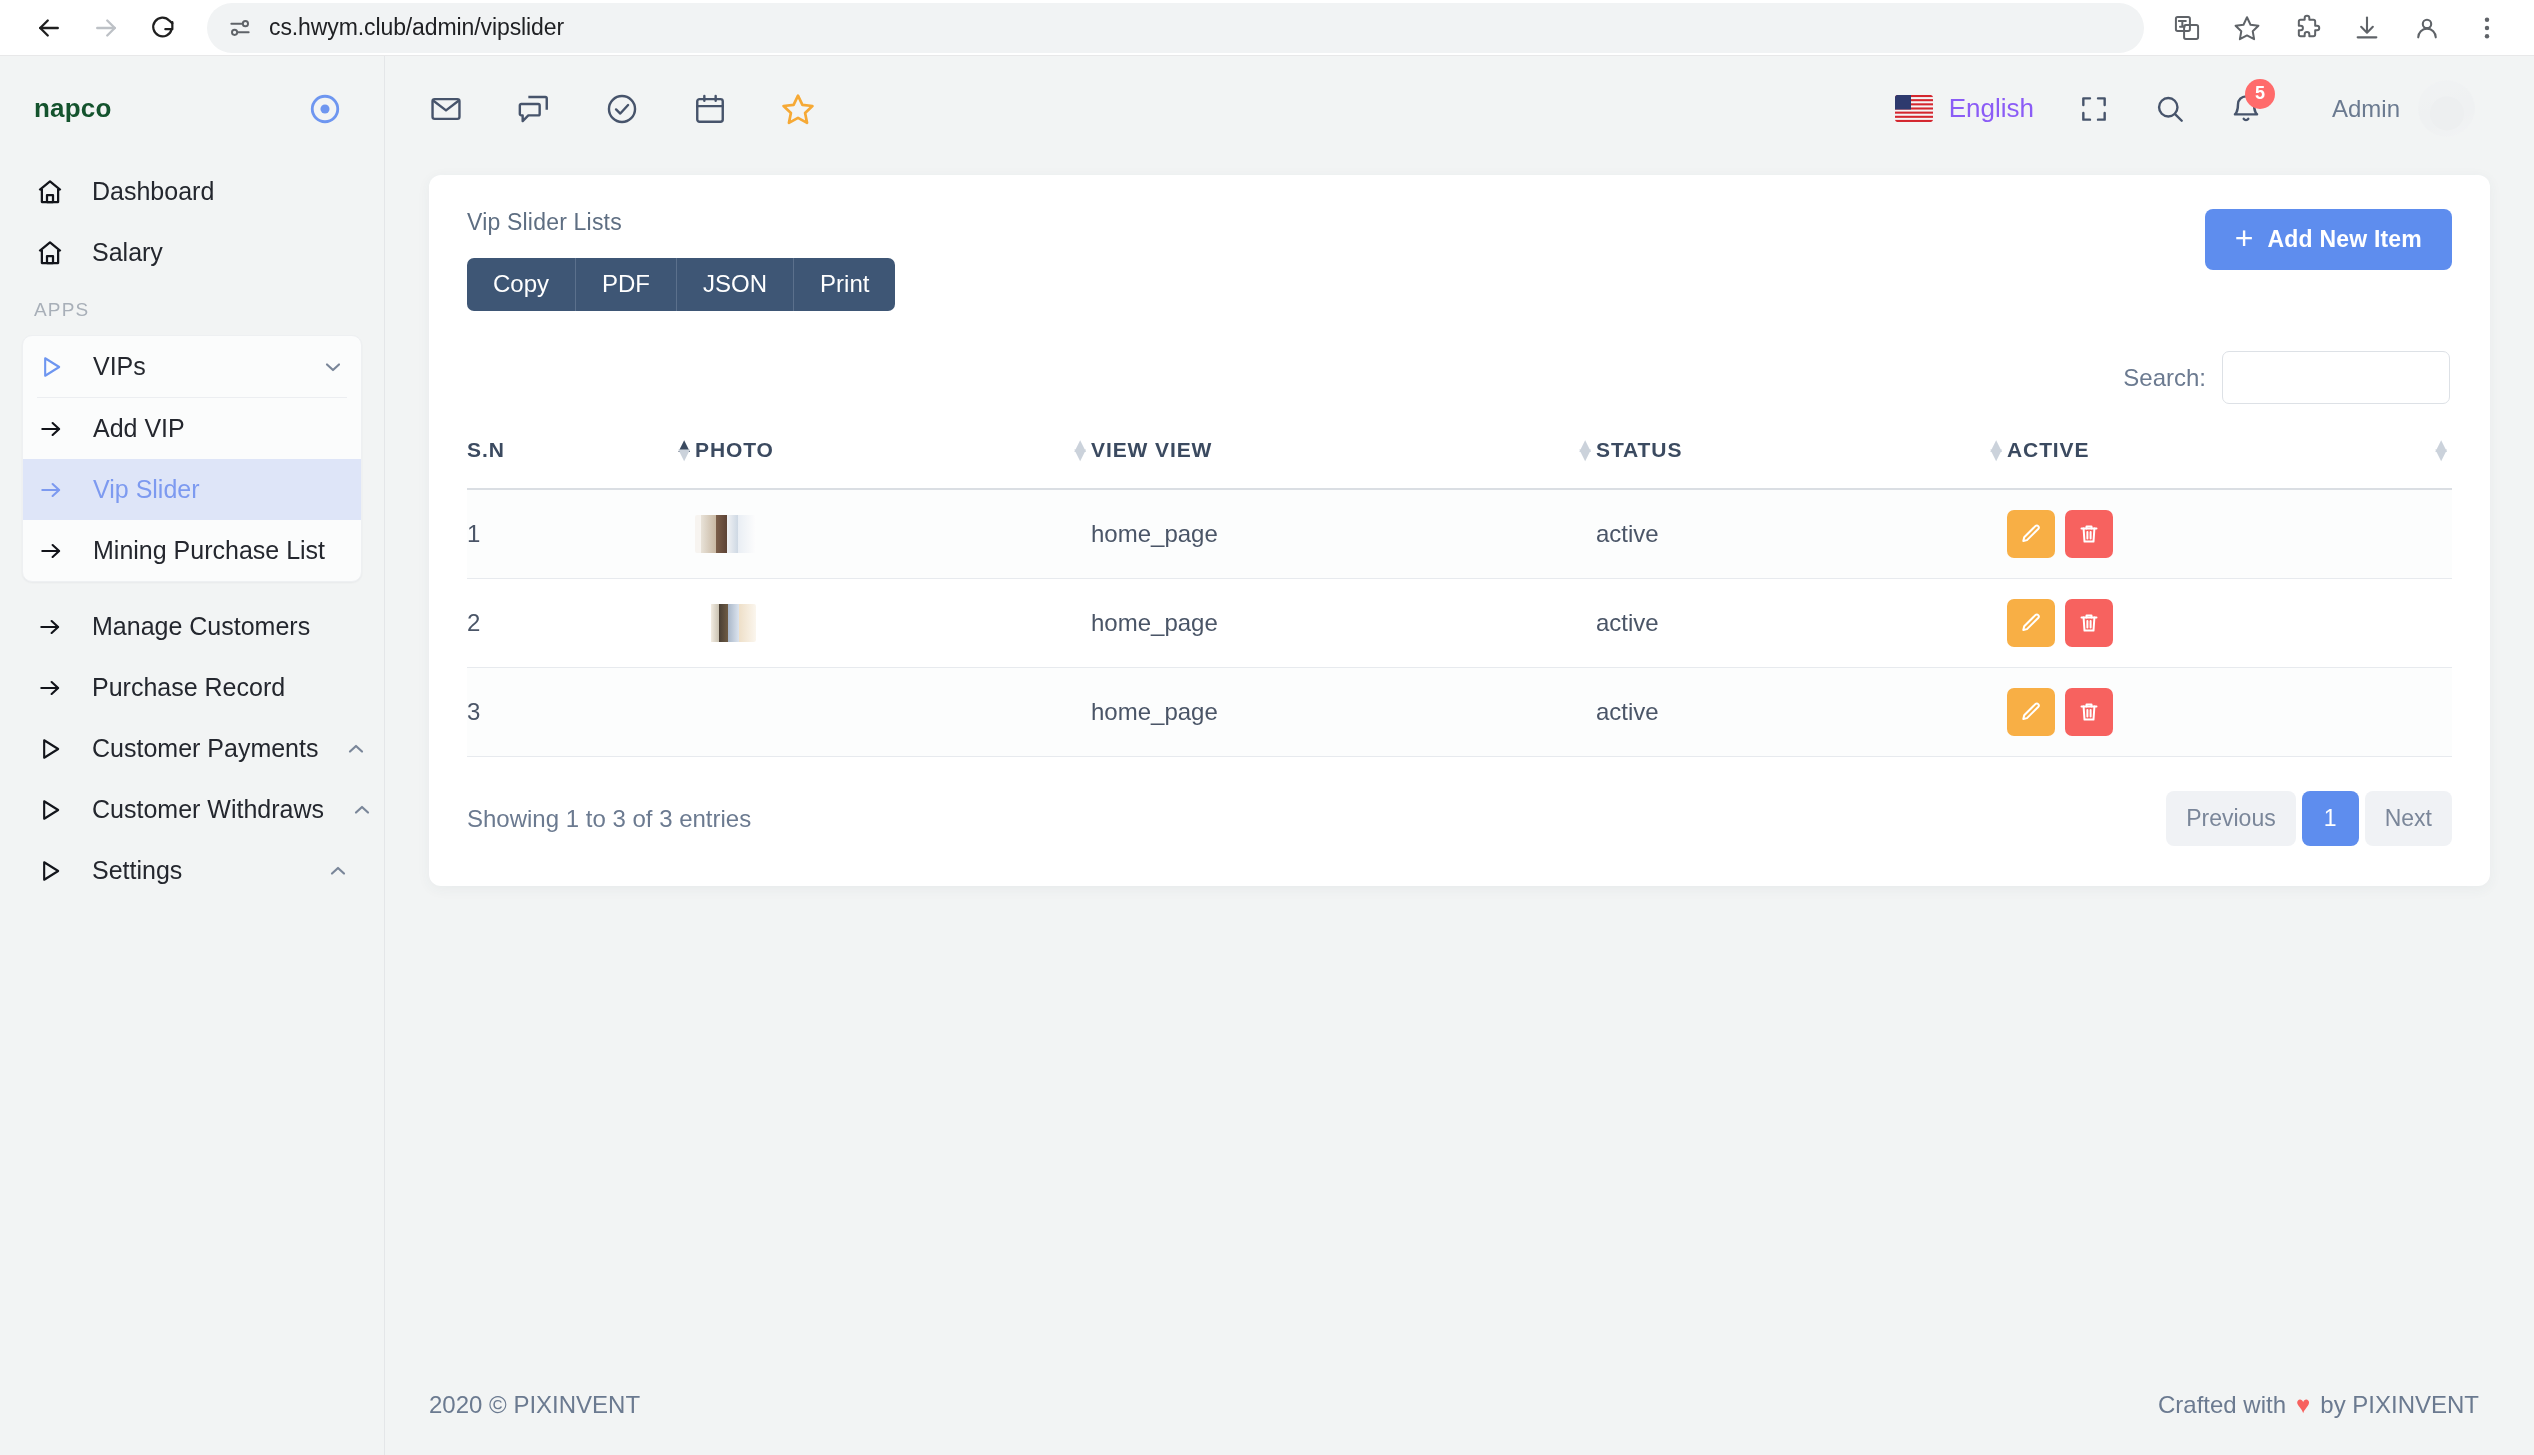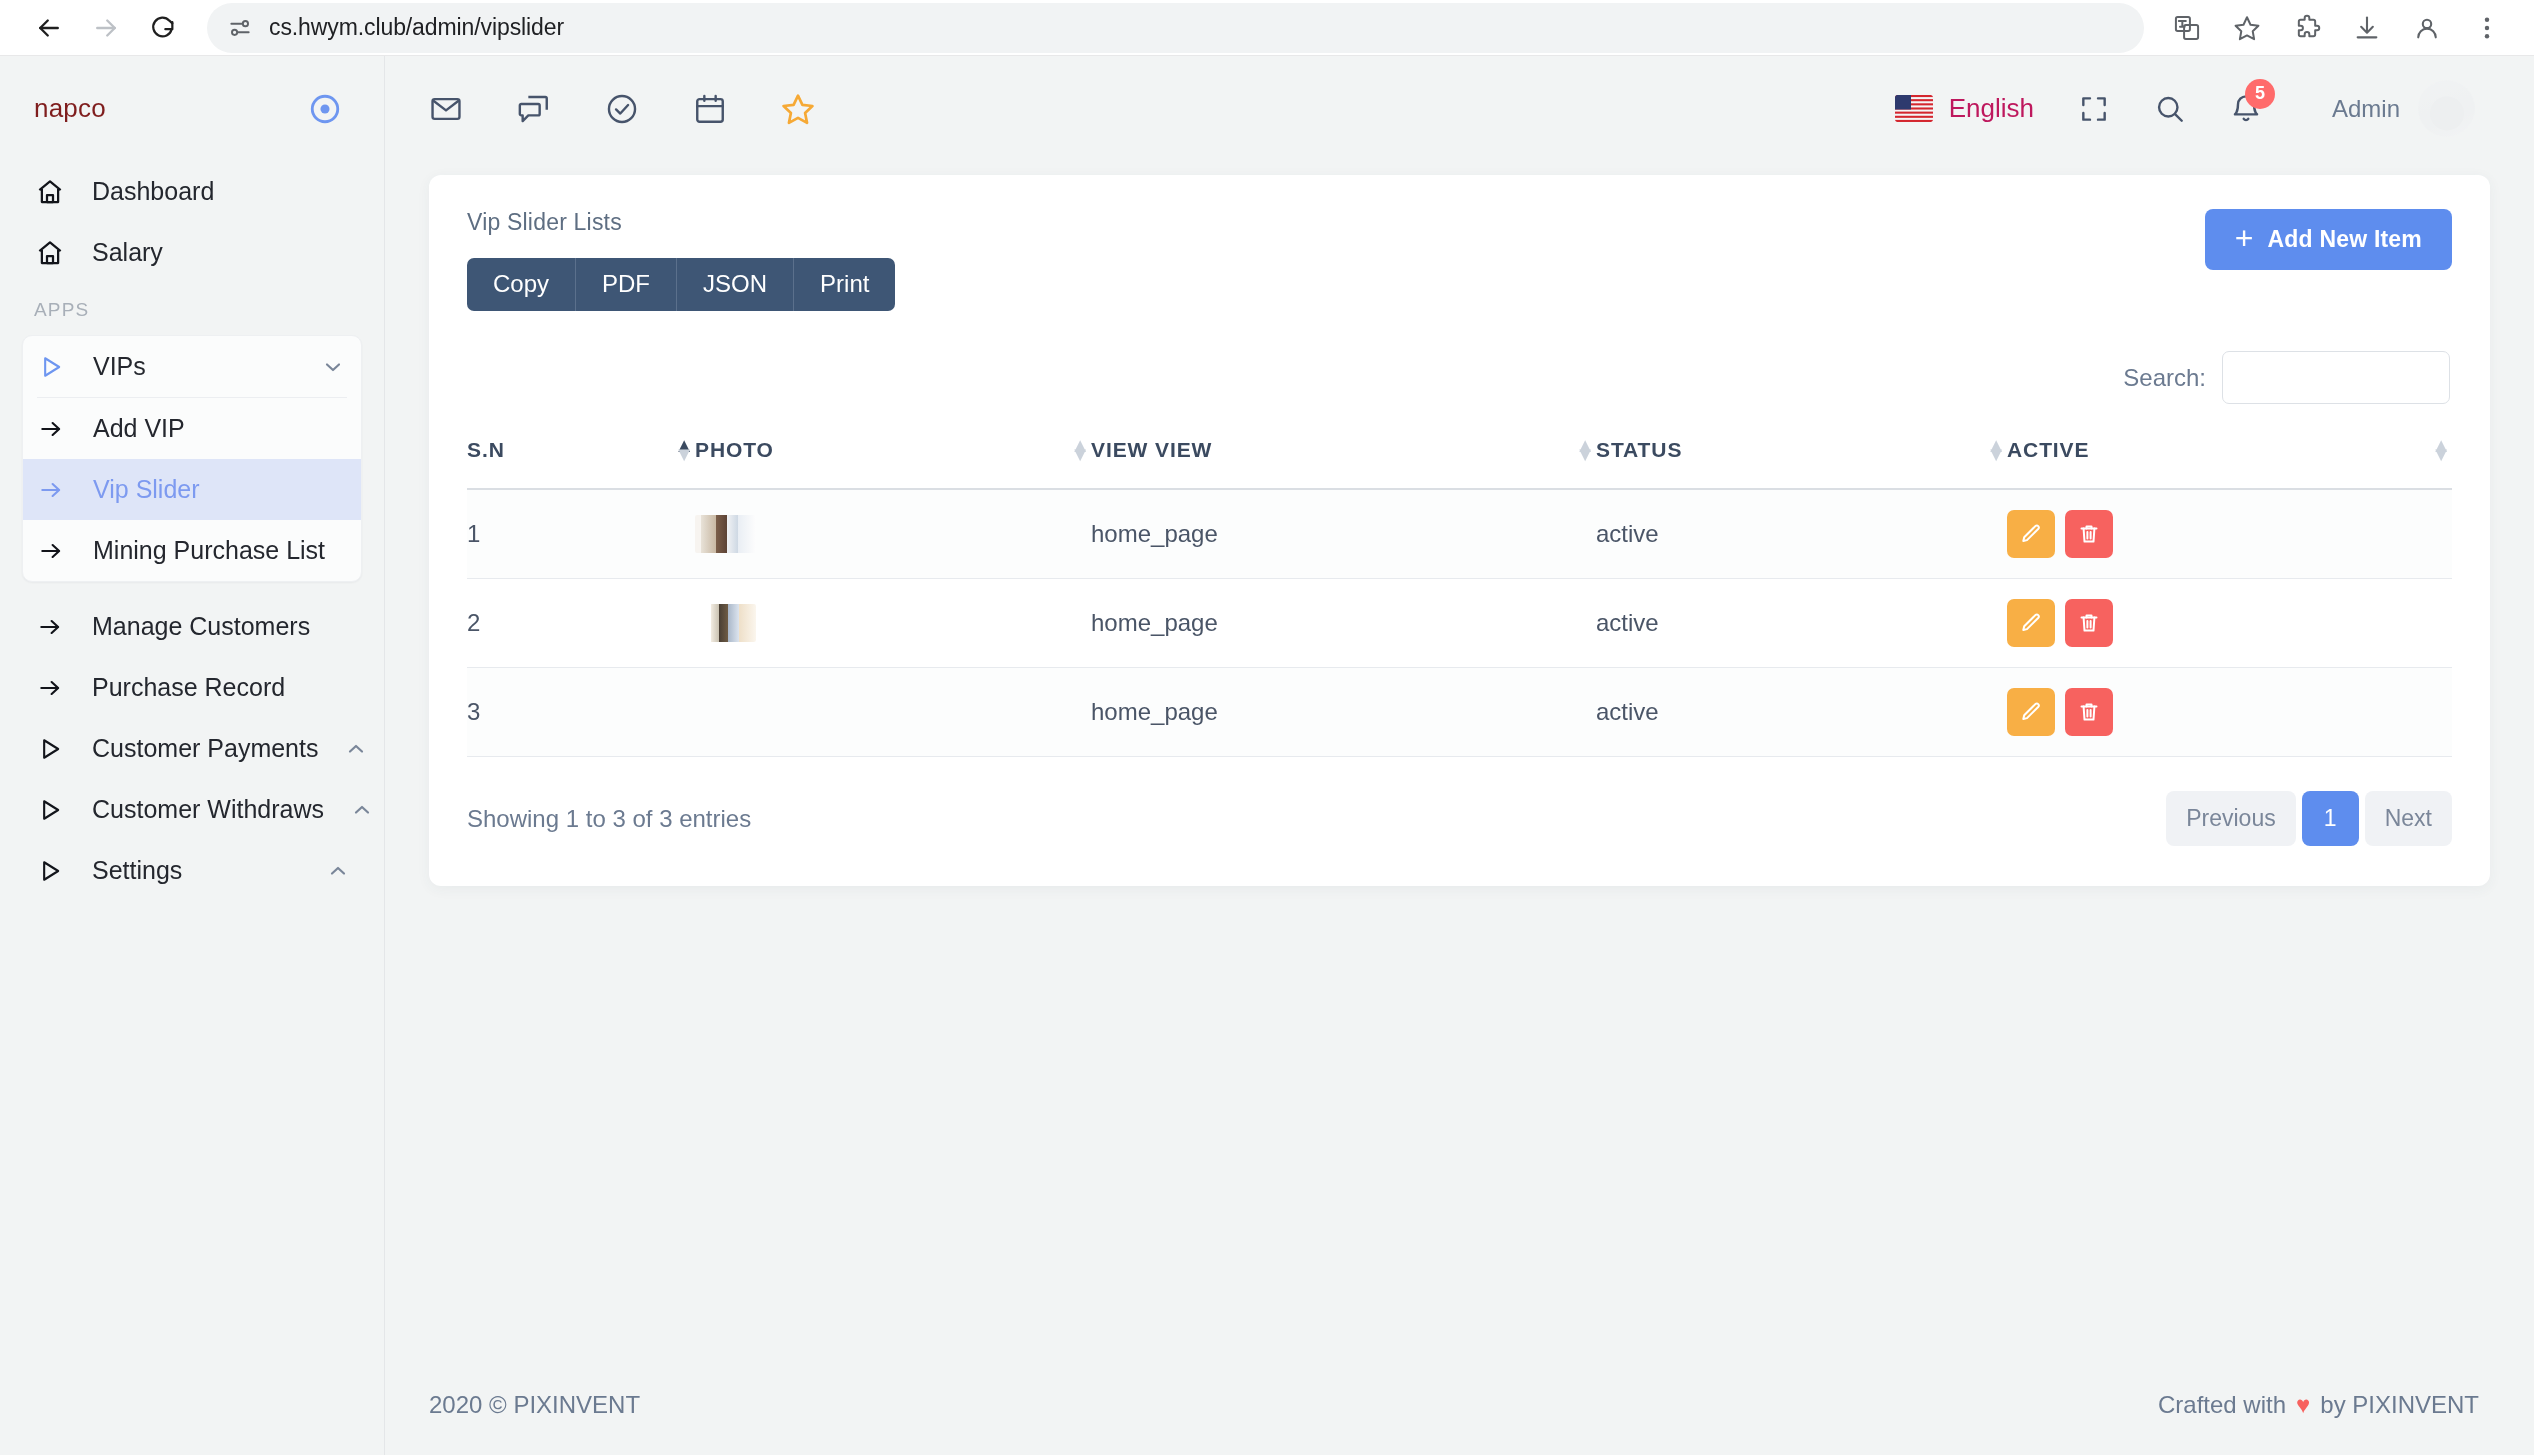--- a/index.html
+++ b/index.html
@@ -60,21 +60,21 @@
     position: relative;
     padding-top: 0;
   }
   .brand {
     height: 105px;
     display: flex; align-items: center;
     padding: 0 42px 0 34px;
     justify-content: space-between;
   }
   .brand-name {
-    font-size: 26px; color: #7f1d1d; font-weight: 400;
+    font-size: 26px; color: #14532d; font-weight: 700;
     letter-spacing: 0.2px;
   }
   .brand-logo { width: 34px; height: 34px; display:flex; align-items:center; justify-content:center;}
 
   .nav-section-label {
     font-size: 19px; color: #A8AFB8; letter-spacing: 1.2px;
     padding: 16px 0 14px 34px;
     font-weight: 400;
   }
   .nav-item {
@@ -138,21 +138,21 @@
     padding: 0 59px 0 44px;
   }
   .topbar-left { display: flex; align-items: center; gap: 54px; }
   .tb-icon { display: flex; align-items: center; justify-content: center; color: #47546B; cursor: pointer; }
   .topbar-right { margin-left: auto; display: flex; align-items: center; gap: 44px; }
   .lang { display: flex; align-items: center; gap: 16px; cursor: pointer; }
   .flag {
     width: 38px; height: 27px; border-radius: 2px; overflow: hidden;
     display:block;
   }
-  .lang-text { font-size: 26px; color: #be185d; }
+  .lang-text { font-size: 26px; color: #8b5cf6; }
   .bell-wrap { position: relative; display:flex; }
   .badge {
     position: absolute; top: -14px; right: -13px;
     min-width: 30px; height: 30px; border-radius: 15px;
     background: #FF6B6B; color: #fff;
     font-size: 18px; font-weight: 700;
     display: flex; align-items: center; justify-content: center;
     padding: 0 7px;
   }
   .user-block { display: flex; align-items: center; gap: 18px; margin-left: 26px; }

